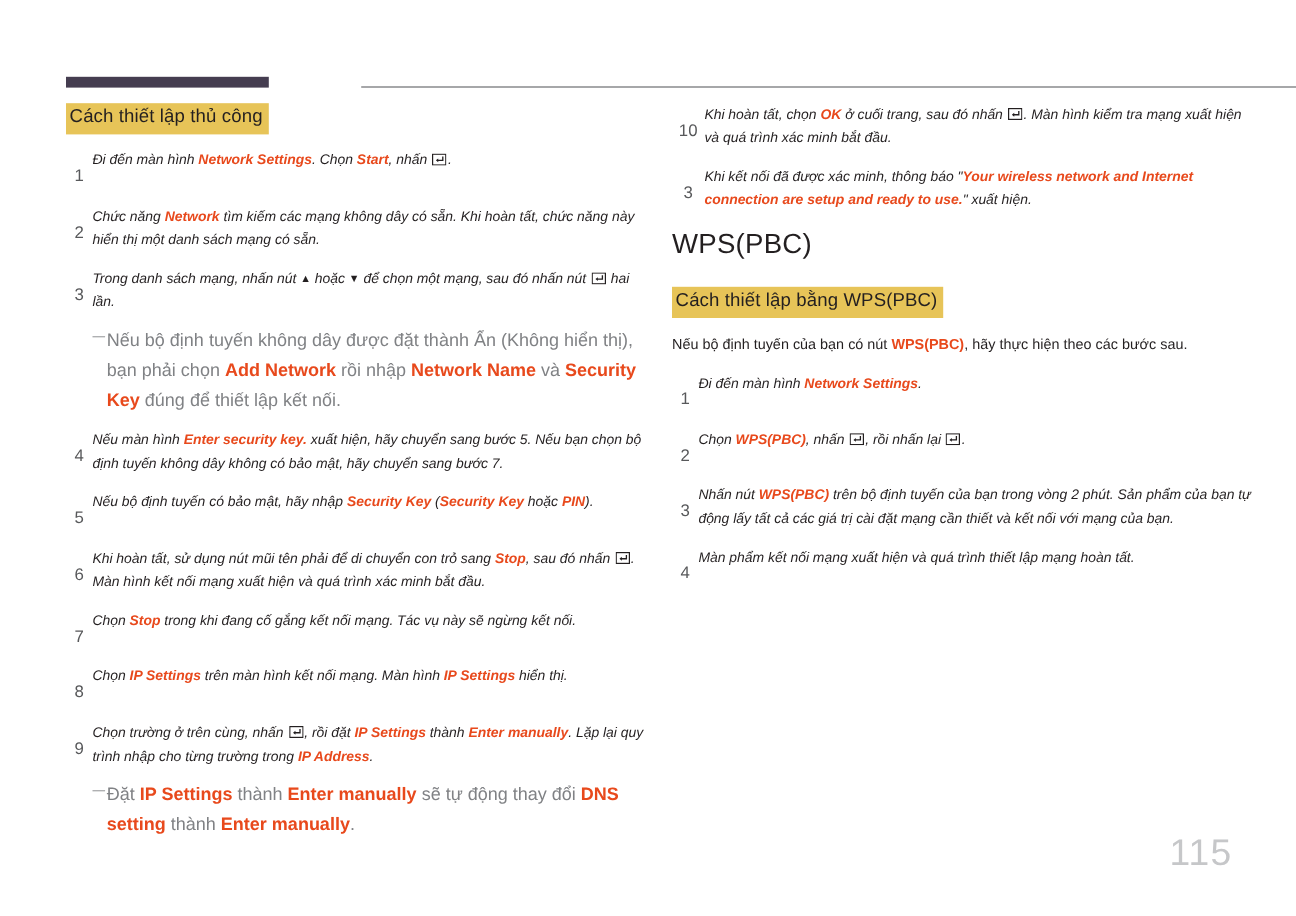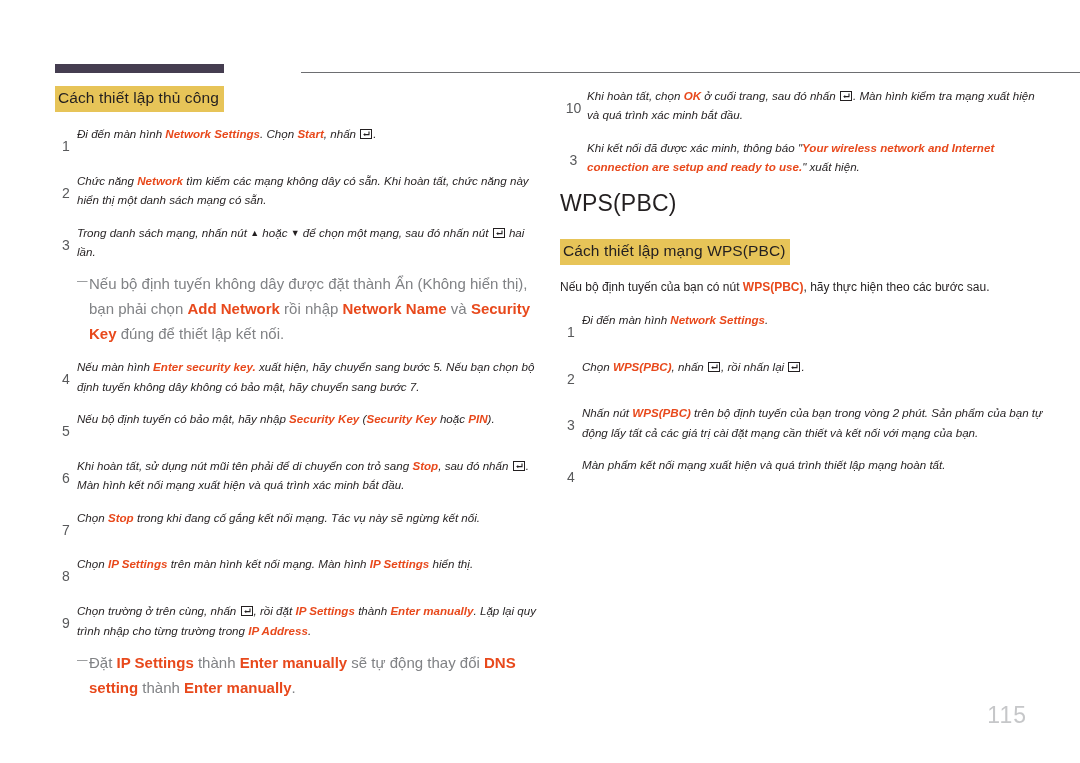--- a/index.html
+++ b/index.html
@@ -150,21 +150,21 @@
     vertical-align: 1px;
     color: #231f20;
     line-height: 1;
   }
 
   
   .page-number {
     position: absolute;
     right: 53px;
     bottom: 34px;
-    font-size: 23px;
+    font-size: 31px;
     color: #c6c7c9;
     letter-spacing: 1px;
   }
 </style>
 </head>
 <body>
 
 <div class="page-header">
   <div class="header-bar"></div>
   <div class="header-line"></div>
@@ -247,21 +247,21 @@
                 <path d="M9 2.4 L9 5.6 L4.4 5.6" fill="none" stroke="#231f20" stroke-width="1.1"></path>
                 <path d="M5.2 4.0 L3.2 5.6 L5.2 7.2 Z" fill="#231f20"></path>
               </svg></span>. Màn hình kiểm tra mạng xuất hiện và quá trình xác minh bắt đầu.</div>
         </div>
         <div class="step">
           <div class="step-num wide">3</div>
           <div class="step-body">Khi kết nối đã được xác minh, thông báo "<span class="accent">Your wireless network and Internet connection are setup and ready to use.</span>" xuất hiện.</div>
         </div>
       </div>
     <h2 class="sec-title">WPS(PBC)</h2>
-    <div class="hl-heading">Cách thiết lập mạng WPS(PBC)</div>
+    <div class="hl-heading">Cách thiết lập bằng WPS(PBC)</div>
     <p class="intro" id="wps-intro">Nếu bộ định tuyến của bạn có nút <span class="accent">WPS(PBC)</span>, hãy thực hiện theo các bước sau.</p>
     <div id="right-steps">
         <div class="step">
           <div class="step-num">1</div>
           <div class="step-body">Đi đến màn hình <span class="accent">Network Settings</span>.</div>
         </div>
         <div class="step">
           <div class="step-num">2</div>
           <div class="step-body">Chọn <span class="accent">WPS(PBC)</span>, nhấn <span class="key-enter"><svg width="12" height="10" viewBox="0 0 12 10">
                 <rect x="0.5" y="0.5" width="11" height="9" fill="none" stroke="#231f20" stroke-width="1"></rect>

